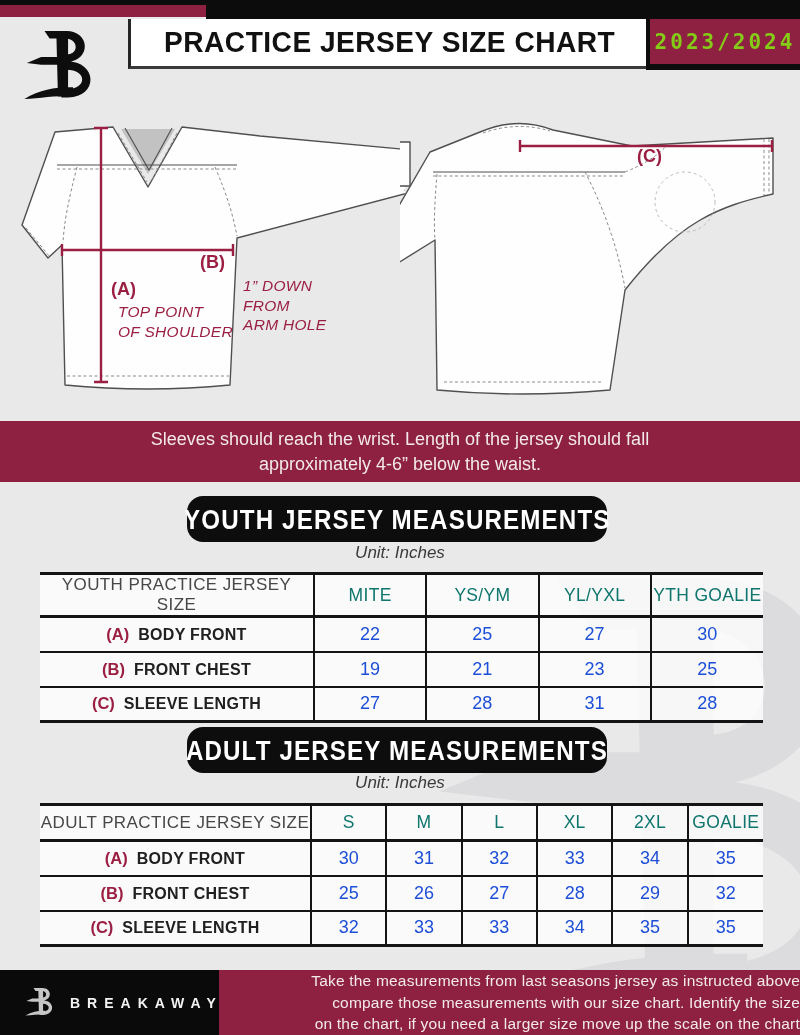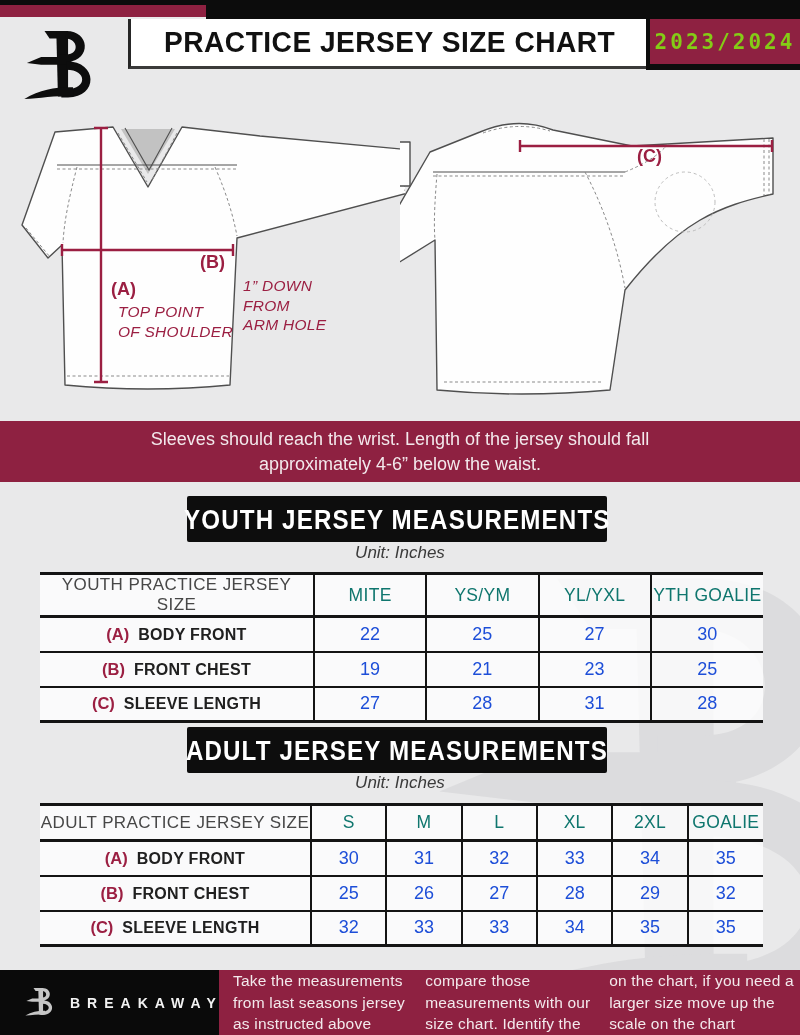--- a/index.html
+++ b/index.html
@@ -37,21 +37,21 @@
   .note{position:absolute;color:#9b1f42;font-style:italic;font-size:15.5px;line-height:19.5px;
         white-space:pre-line;letter-spacing:.3px;}
   .tagLabel{position:absolute;color:#9b1f42;font-weight:bold;font-size:18px;font-style:normal;}
 
   
   .notice{left:0;top:421px;width:800px;height:61px;background:#8e2141;
           display:flex;flex-direction:column;align-items:center;justify-content:center;}
   .notice div{color:#f3e9ec;font-size:18px;line-height:25px;}
 
   
-  .section-banner{left:187px;width:420px;height:46px;background:#0d0d0d;border-radius:2px;
+  .section-banner{left:187px;width:420px;height:46px;background:#0d0d0d;border-radius:16px;
                   display:flex;align-items:center;justify-content:center;z-index:3;}
   .section-banner span{color:#fff;font-weight:bold;font-size:26px;letter-spacing:1.2px;
                        display:inline-block;transform:scale(.93,1.08);white-space:nowrap;}
   .banner-youth{top:496px;}
   .banner-adult{top:727px;}
   .unit{left:0;width:800px;text-align:center;font-style:italic;font-size:17px;color:#3a3a3a;z-index:3;}
   .unit-youth{top:543px;}
   .unit-adult{top:773px;}
 
   
@@ -80,21 +80,21 @@
   .watermark{left:400px;top:545px;width:560px;height:560px;z-index:1;opacity:.65;color:#d6d6d8;}
   .watermark svg{width:100%;height:100%;fill:currentColor;}
 
   
   .footer-black{left:0;top:970px;width:219px;height:65px;background:#0a0a0a;z-index:4;
                 display:flex;align-items:center;padding-left:24px;box-sizing:border-box;text-align:center;}
   .footer-logo{width:34px;height:34px;color:#c6c6c6;flex:0 0 auto;}
   .footer-logo svg{width:100%;height:100%;fill:currentColor;}
   .footer-brand{color:#f2f2f2;font-weight:bold;font-size:14px;letter-spacing:7px;margin-left:12px;white-space:nowrap;}
   .footer-maroon{left:219px;top:970px;width:581px;height:65px;background:#8e2141;z-index:4;
-                 display:flex;flex-direction:row;justify-content:center;padding-left:14px;box-sizing:border-box;}
+                 display:flex;flex-direction:column;justify-content:center;padding-left:14px;box-sizing:border-box;text-align:right;}
   .footer-maroon div{color:#f3e9ec;font-size:15.5px;line-height:21.5px;letter-spacing:.2px;}
 </style>
 </head>
 <body>
 
 <div class="page">
 
   <div class="abs top-black-right"></div>
   <div class="abs top-black-left"></div>
   <div class="abs top-maroon-stripe"></div>

